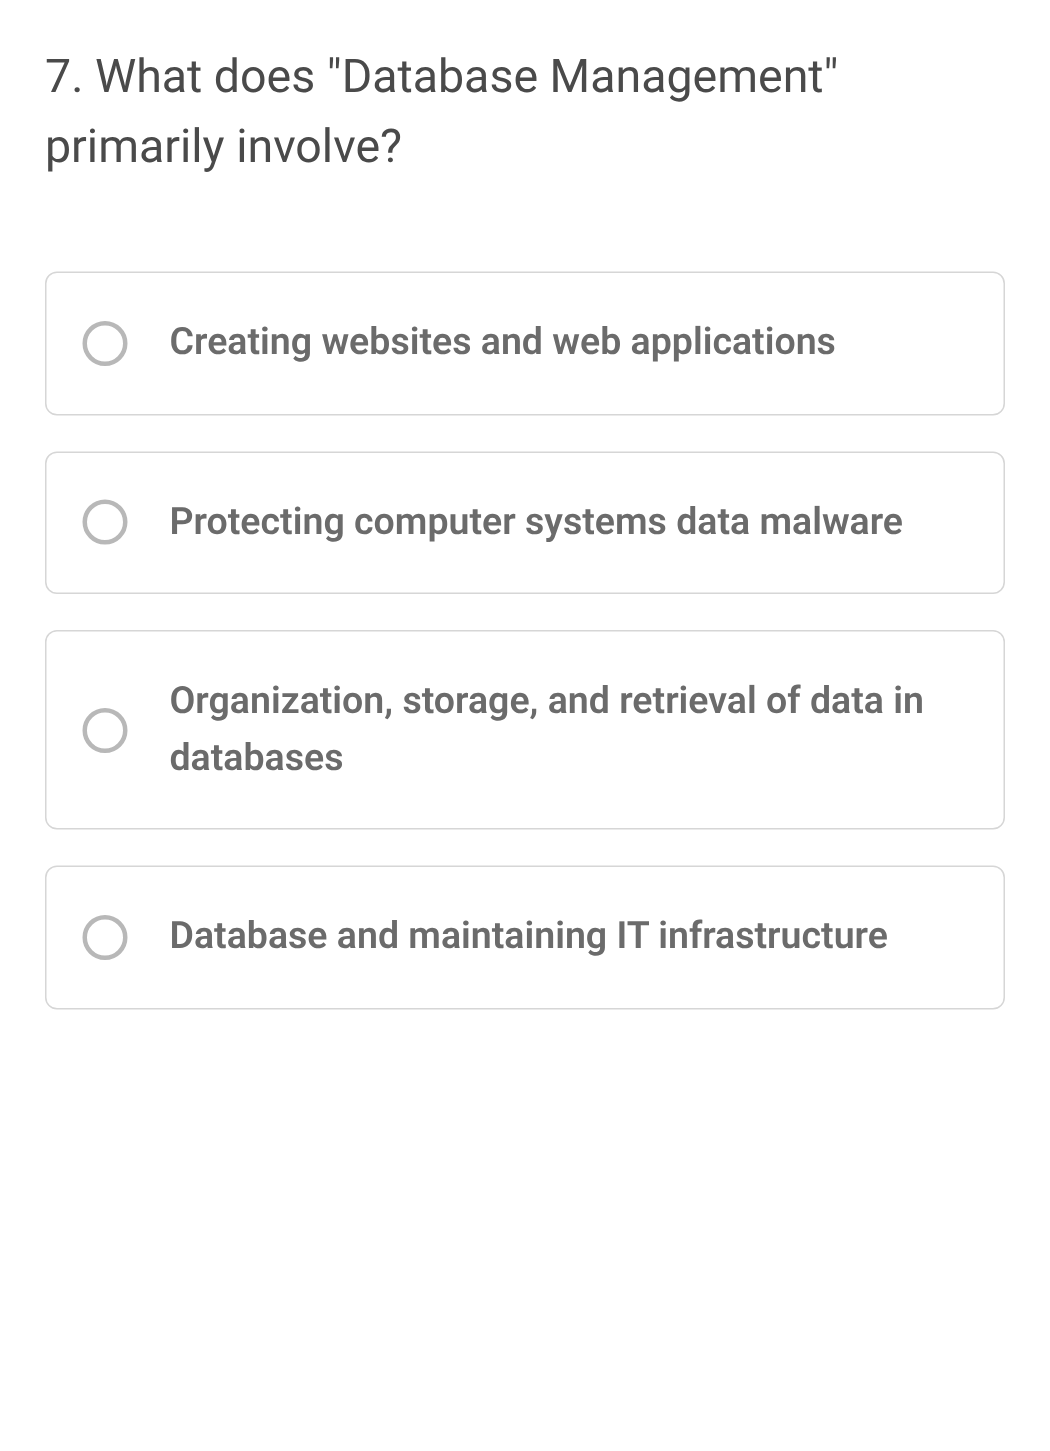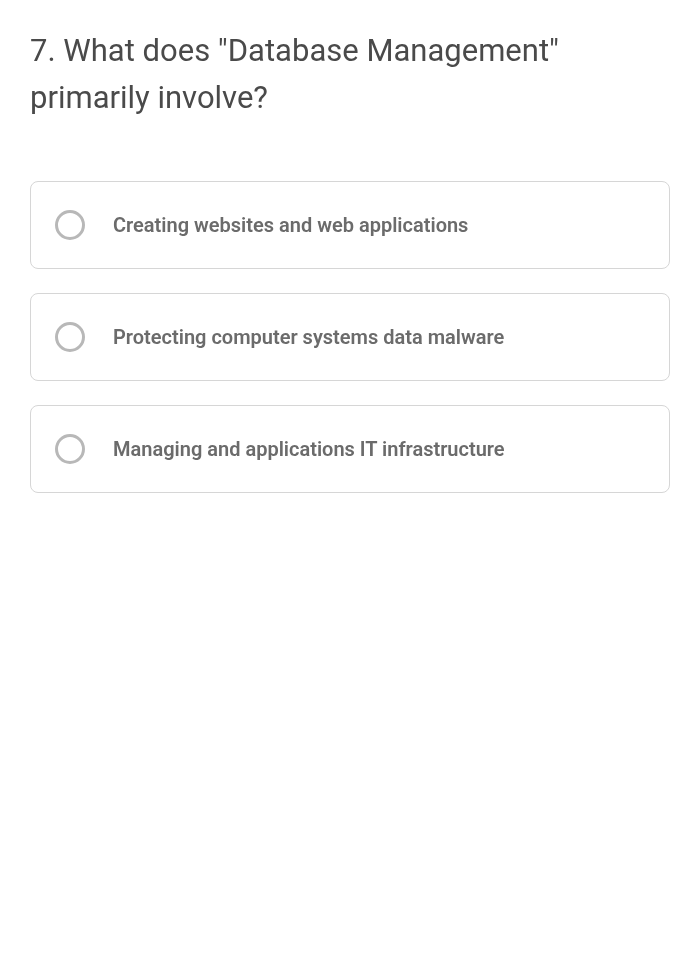--- a/index.html
+++ b/index.html
@@ -37,21 +37,21 @@
     }
     .radio-circle {
       width: 30px;
       height: 30px;
       border: 3px solid #b8b8b8;
       border-radius: 50%;
       flex-shrink: 0;
       margin-right: 28px;
     }
     .option-label {
-      font-size: 20px;
+      font-size: 25px;
       font-weight: 600;
       color: #6b6b6b;
       line-height: 1.5;
     }
   </style>
 </head>
 <body>
 
 <div class="question-text">7. What does "Database Management" primarily involve?</div>
 
@@ -60,19 +60,23 @@
   <div class="option">
     <div class="radio-circle"></div>
     <div class="option-label">Creating websites and web applications</div>
   </div>
 
   <div class="option">
     <div class="radio-circle"></div>
     <div class="option-label">Protecting computer systems data malware</div>
   </div>
 
+  <div class="option">
+    <div class="radio-circle"></div>
+    <div class="option-label">Organization, storage, and retrieval of data in databases</div>
+  </div>
 
   <div class="option">
     <div class="radio-circle"></div>
-    <div class="option-label">Managing and applications IT infrastructure</div>
+    <div class="option-label">Database and maintaining IT infrastructure</div>
   </div>
 
 </div>
 
 </body></html>

